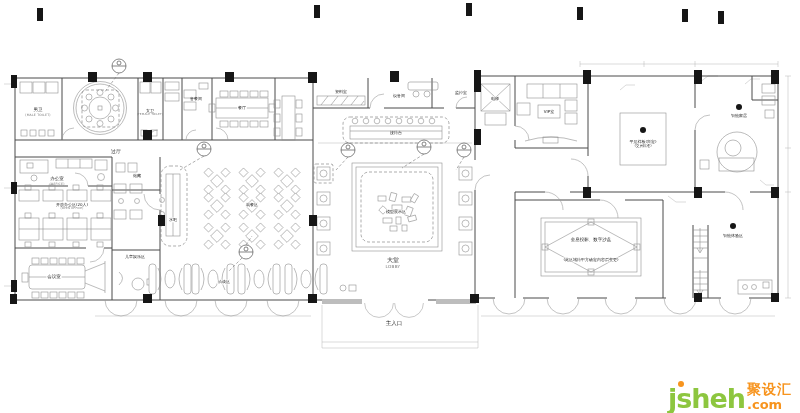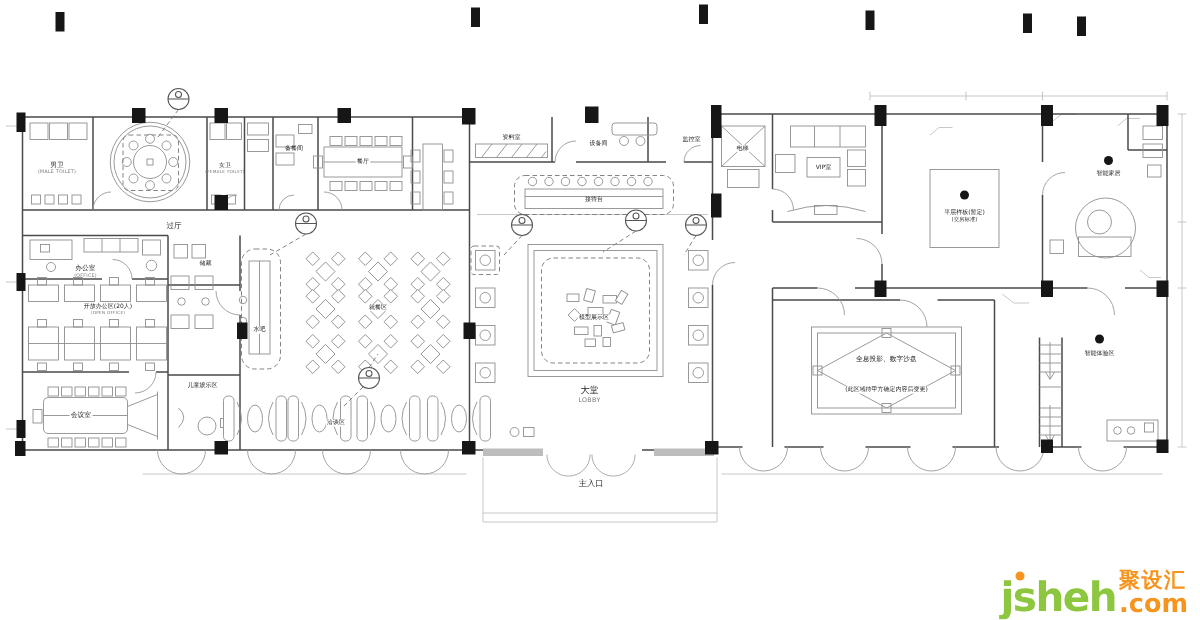--- a/index.html
+++ b/index.html
@@ -13,21 +13,21 @@
   .s40{transform:translate(-50%,-50%) scale(.40);}
   .s45{transform:translate(-50%,-50%) scale(.45);}
   .s55{transform:translate(-50%,-50%) scale(.55);}
   .s60{transform:translate(-50%,-50%) scale(.60);}
   .bgw{background:#fff;padding:0 2px;}
   .wm{position:absolute;right:8px;bottom:2px;display:flex;align-items:flex-end;}
   .wm-brand{font-size:27px;font-weight:bold;color:#8dc63f;letter-spacing:-1px;line-height:.85;position:relative;}
   .wm-dot{position:absolute;left:10px;bottom:24px;width:6px;height:6px;border-radius:50%;background:#f7941e;}
   .wm-right{display:flex;flex-direction:column;align-items:flex-start;margin-left:2px;}
   .wm-cn{font-size:14px;font-weight:bold;color:#f7941e;letter-spacing:1px;}
-  .wm-com{font-size:17px;font-weight:bold;color:#f7941e;line-height:.9;}
+  .wm-com{font-size:13px;font-weight:bold;color:#f7941e;line-height:.9;}
 </style>
 </head>
 <body>
 
 <div class="stage">
 
 <svg width="800" height="413" viewBox="0 0 800 413">
   <defs>
     <g id="t4" stroke="#8f8f8f" stroke-width=".6" fill="#fff">
       <rect x="-4.5" y="-4.5" width="9" height="9" transform="rotate(45)"></rect>

